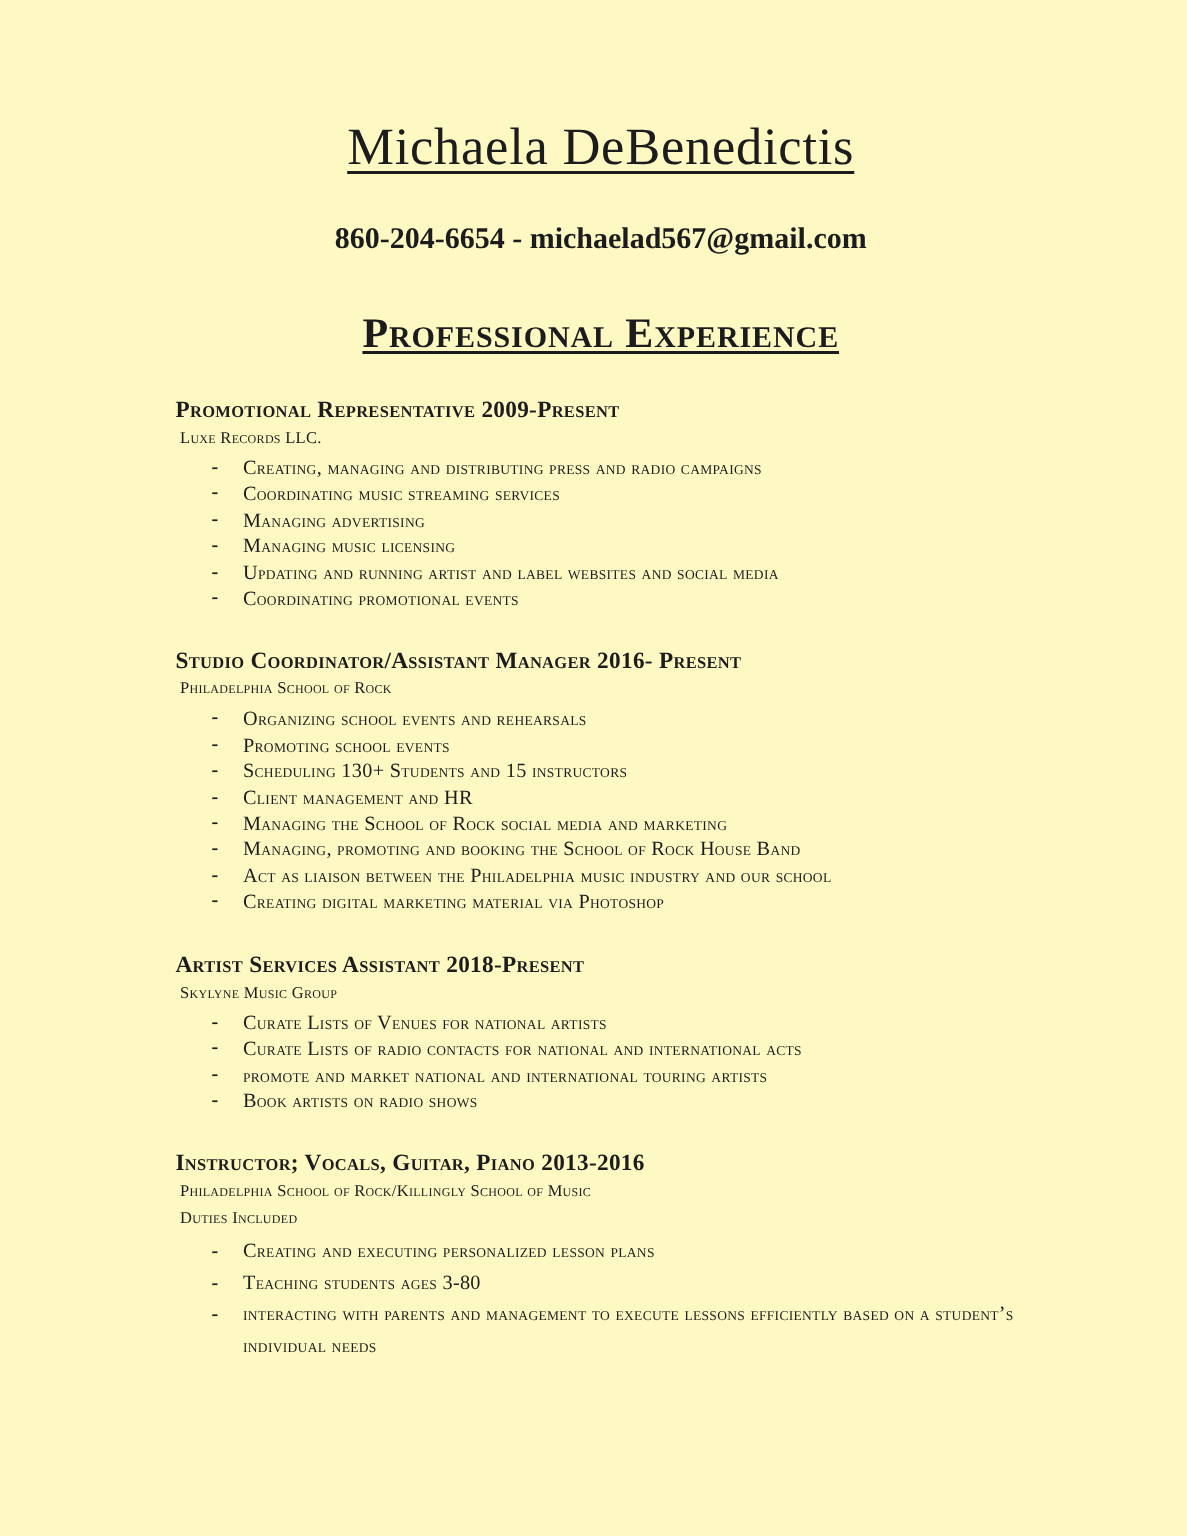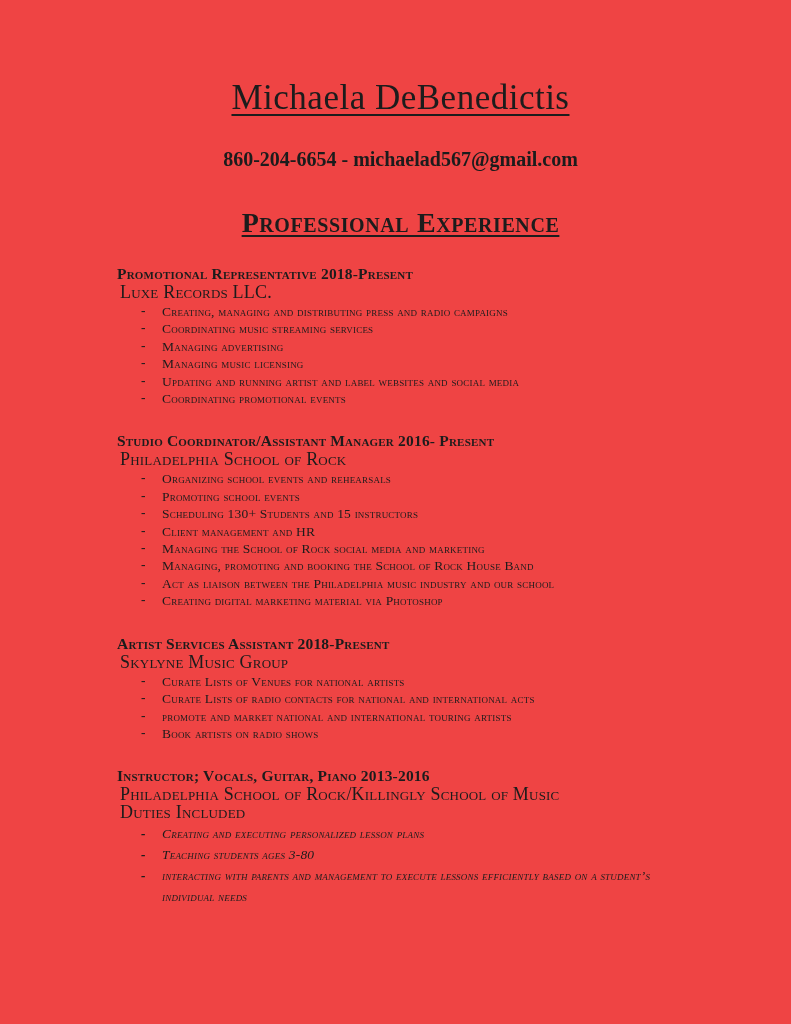--- a/index.html
+++ b/index.html
@@ -5,21 +5,21 @@
   html, body {
     margin: 0;
     padding: 0;
     background: #ffffff;
   }
   .page {
     position: relative;
     width: 791px;
     height: 1024px;
     margin: 0;
-    background: #ef4444;
+    background: #fef9c3;
     color: #1c1c1c;
     font-family: "Liberation Serif", serif;
     box-sizing: border-box;
     padding: 78px 97px 0 117px;
     overflow: hidden;
   }
   .title-wrap {
     text-align: center;
     margin: 0 0 0 -10px; 
   }
@@ -60,21 +60,21 @@
   .experience:first-of-type { margin-top: 26px; }
   h3.job-title {
     margin: 0;
     font-size: 15.5px;
     font-weight: bold;
     font-variant: small-caps;
     letter-spacing: 0.2px;
     line-height: 18px;
   }
   .org, .note {
-    font-size: 18px;
+    font-size: 11px;
     font-variant: small-caps;
     letter-spacing: 0.2px;
     line-height: 18px;
     padding-left: 3px;
   }
   ul.bullets {
     list-style: none;
     margin: 2px 0 0 0;
     padding: 0;
   }
@@ -86,42 +86,42 @@
     letter-spacing: 0.2px;
     line-height: 17.4px;
   }
   ul.bullets li::before {
     content: "-";
     position: absolute;
     left: 24px;
     top: -1px;
     font-weight: bold;
   }
-  ul.bullets.spaced li { line-height: 21px; font-style: italic; }
+  ul.bullets.spaced li { line-height: 21px; }
   ul.bullets.spaced li::before { top: 0; }
 </style>
 </head>
 <body>
 
 <div class="page">
 
   <div class="title-wrap">
     <h1 class="doc-title">Michaela DeBenedictis</h1>
   </div>
 
   <div class="contact">
     <div>860-204-6654 - michaelad567@gmail.com</div>
   </div>
 
   <div class="heading-wrap">
     <h2 class="section-heading">Professional Experience</h2>
   </div>
 
   <section class="experience">
-    <h3 class="job-title">Promotional Representative 2018-Present</h3>
+    <h3 class="job-title">Promotional Representative 2009-Present</h3>
     <div class="org">Luxe Records LLC.</div>
     <ul class="bullets">
       <li>Creating, managing and distributing press and radio campaigns</li>
       <li>Coordinating music streaming services</li>
       <li>Managing advertising</li>
       <li>Managing music licensing</li>
       <li>Updating and running artist and label websites and social media</li>
       <li>Coordinating promotional events</li>
     </ul>
   </section>

